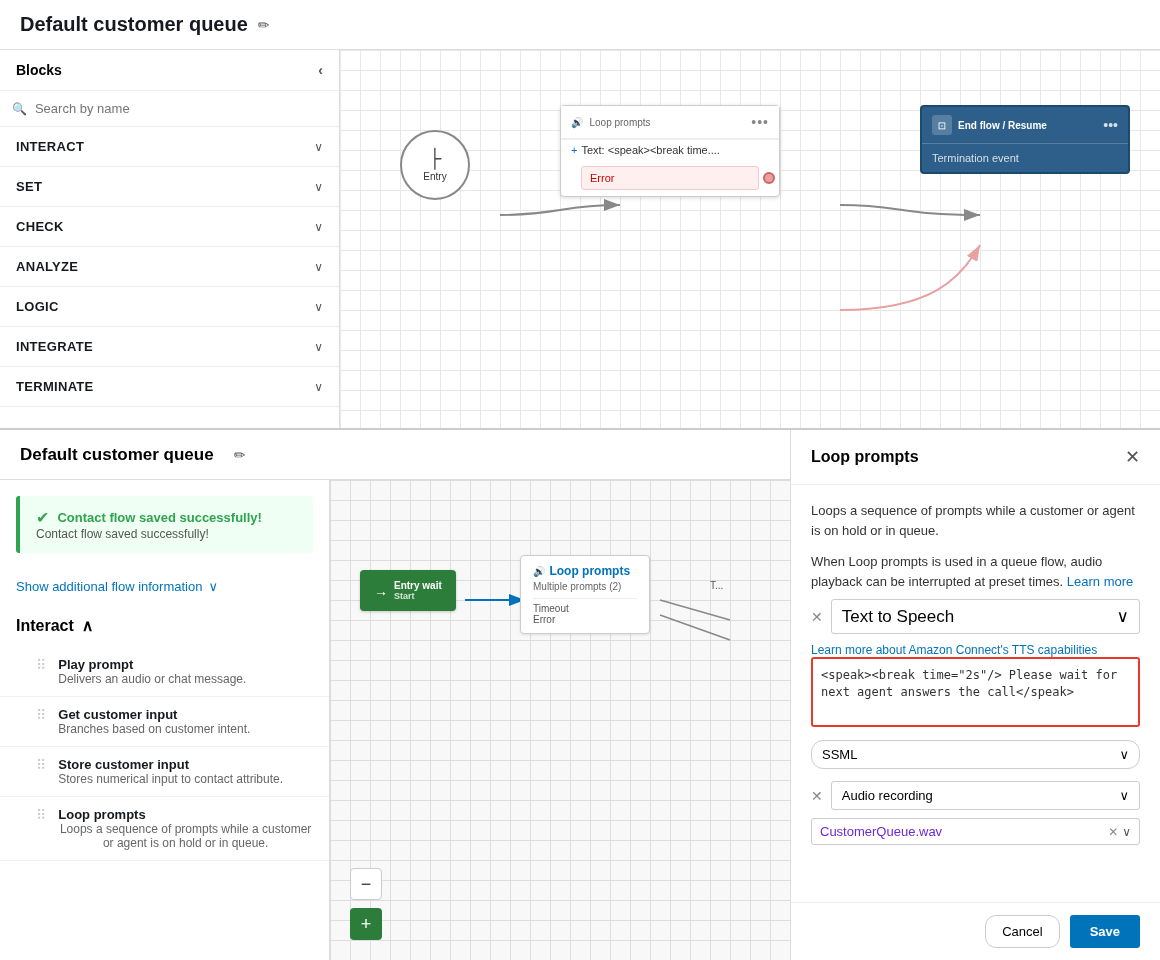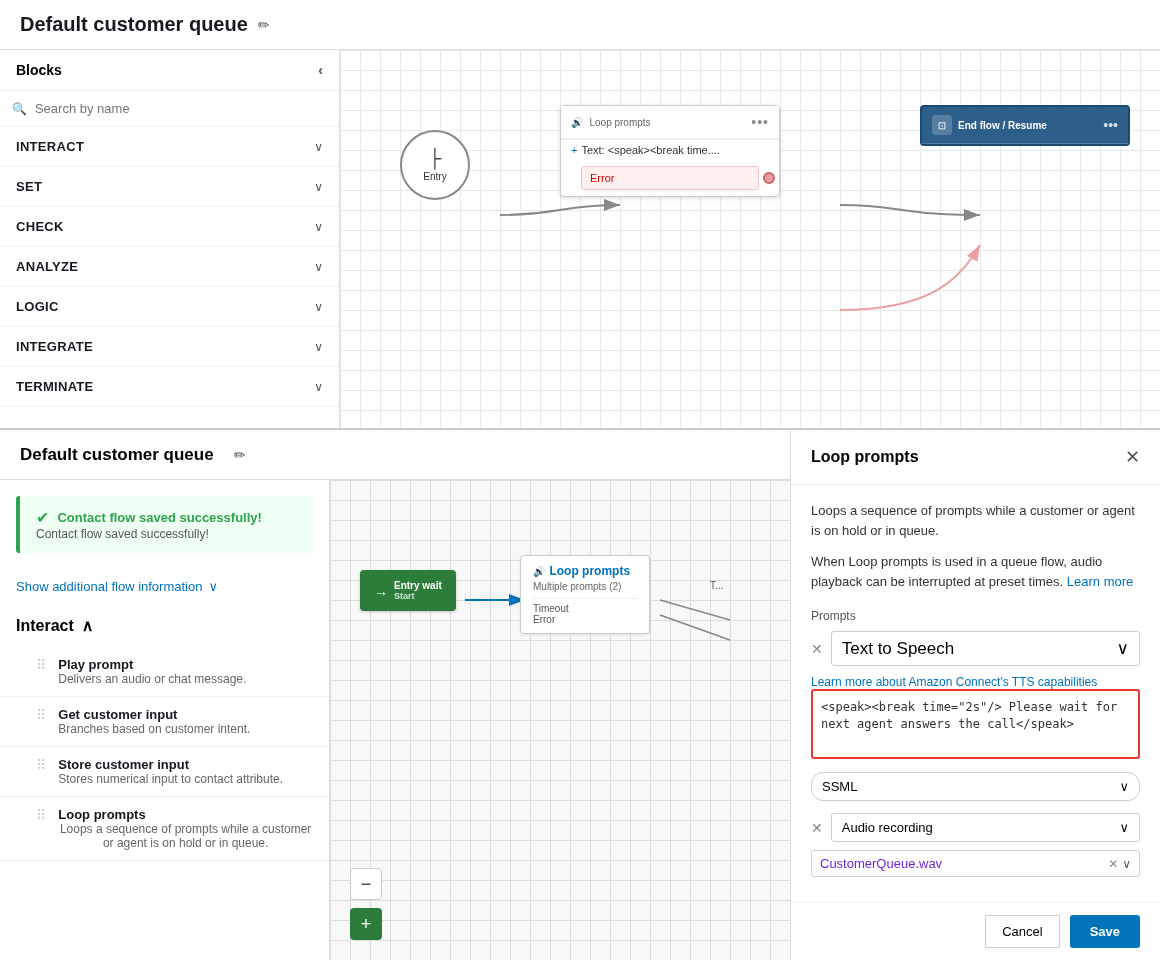--- a/index.html
+++ b/index.html
@@ -442,21 +442,21 @@
       font-size: 13px;
       color: #333;
       line-height: 1.5;
       margin-bottom: 12px;
     }
 
     .rp-desc2 {
       font-size: 13px;
       color: #333;
       line-height: 1.5;
-      margin-bottom: 18px;
+      margin-bottom: 8px;
     }
     .rp-desc2 a {
       color: #0073bb;
       text-decoration: none;
     }
 
     .rp-section-label {
       font-size: 12px;
       color: #555;
       margin-bottom: 8px;
@@ -564,21 +564,21 @@
       padding: 12px 20px;
       border-top: 1px solid #eee;
       display: flex;
       justify-content: flex-end;
       gap: 10px;
     }
     .btn-cancel {
       padding: 8px 16px;
       background: #fff;
       border: 1px solid #ccc;
-      border-radius: 1px;
+      border-radius: 11px;
       cursor: pointer;
       font-size: 13px;
     }
     .btn-save {
       padding: 8px 20px;
       background: #0073bb;
       color: #fff;
       border: none;
       border-radius: 3px;
       cursor: pointer;
@@ -688,20 +688,21 @@
     </div>
 
     <div class="end-flow-node flow-node">
       <div class="node-header">
         <div class="node-header-left">
           <div class="end-flow-icon">⊡</div>
           <span class="end-flow-title">End flow / Resume</span>
         </div>
         <span style="color:rgba(255,255,255,0.8); font-size:14px;">•••</span>
       </div>
+      <div class="end-flow-subtitle">Termination event</div>
     </div>
   </div>
 </div>
 
 <div class="bottom-panel">
   <div class="bottom-title-bar">
     <div style="display:flex; align-items:center; gap:10px;">
       <h2>Default customer queue</h2>
       <span class="edit-icon">✏</span>
     </div>
@@ -802,21 +803,20 @@
     <div class="rp-header">
       <span class="rp-title">Loop prompts</span>
       <button class="close-btn">✕</button>
     </div>
 
     <div class="rp-body">
       <p class="rp-desc">Loops a sequence of prompts while a customer or agent is on hold or in queue.</p>
 
       <p class="rp-desc2">When Loop prompts is used in a queue flow, audio playback can be interrupted at preset times. <a href="#">Learn more</a></p>
 
-      <div class="rp-section-label">Prompts</div>
 
       
       <div class="prompt-row">
         <span class="prompt-x">✕</span>
         <div class="prompt-select">
           <span>Text to Speech</span>
           <span>∨</span>
         </div>
       </div>
 

